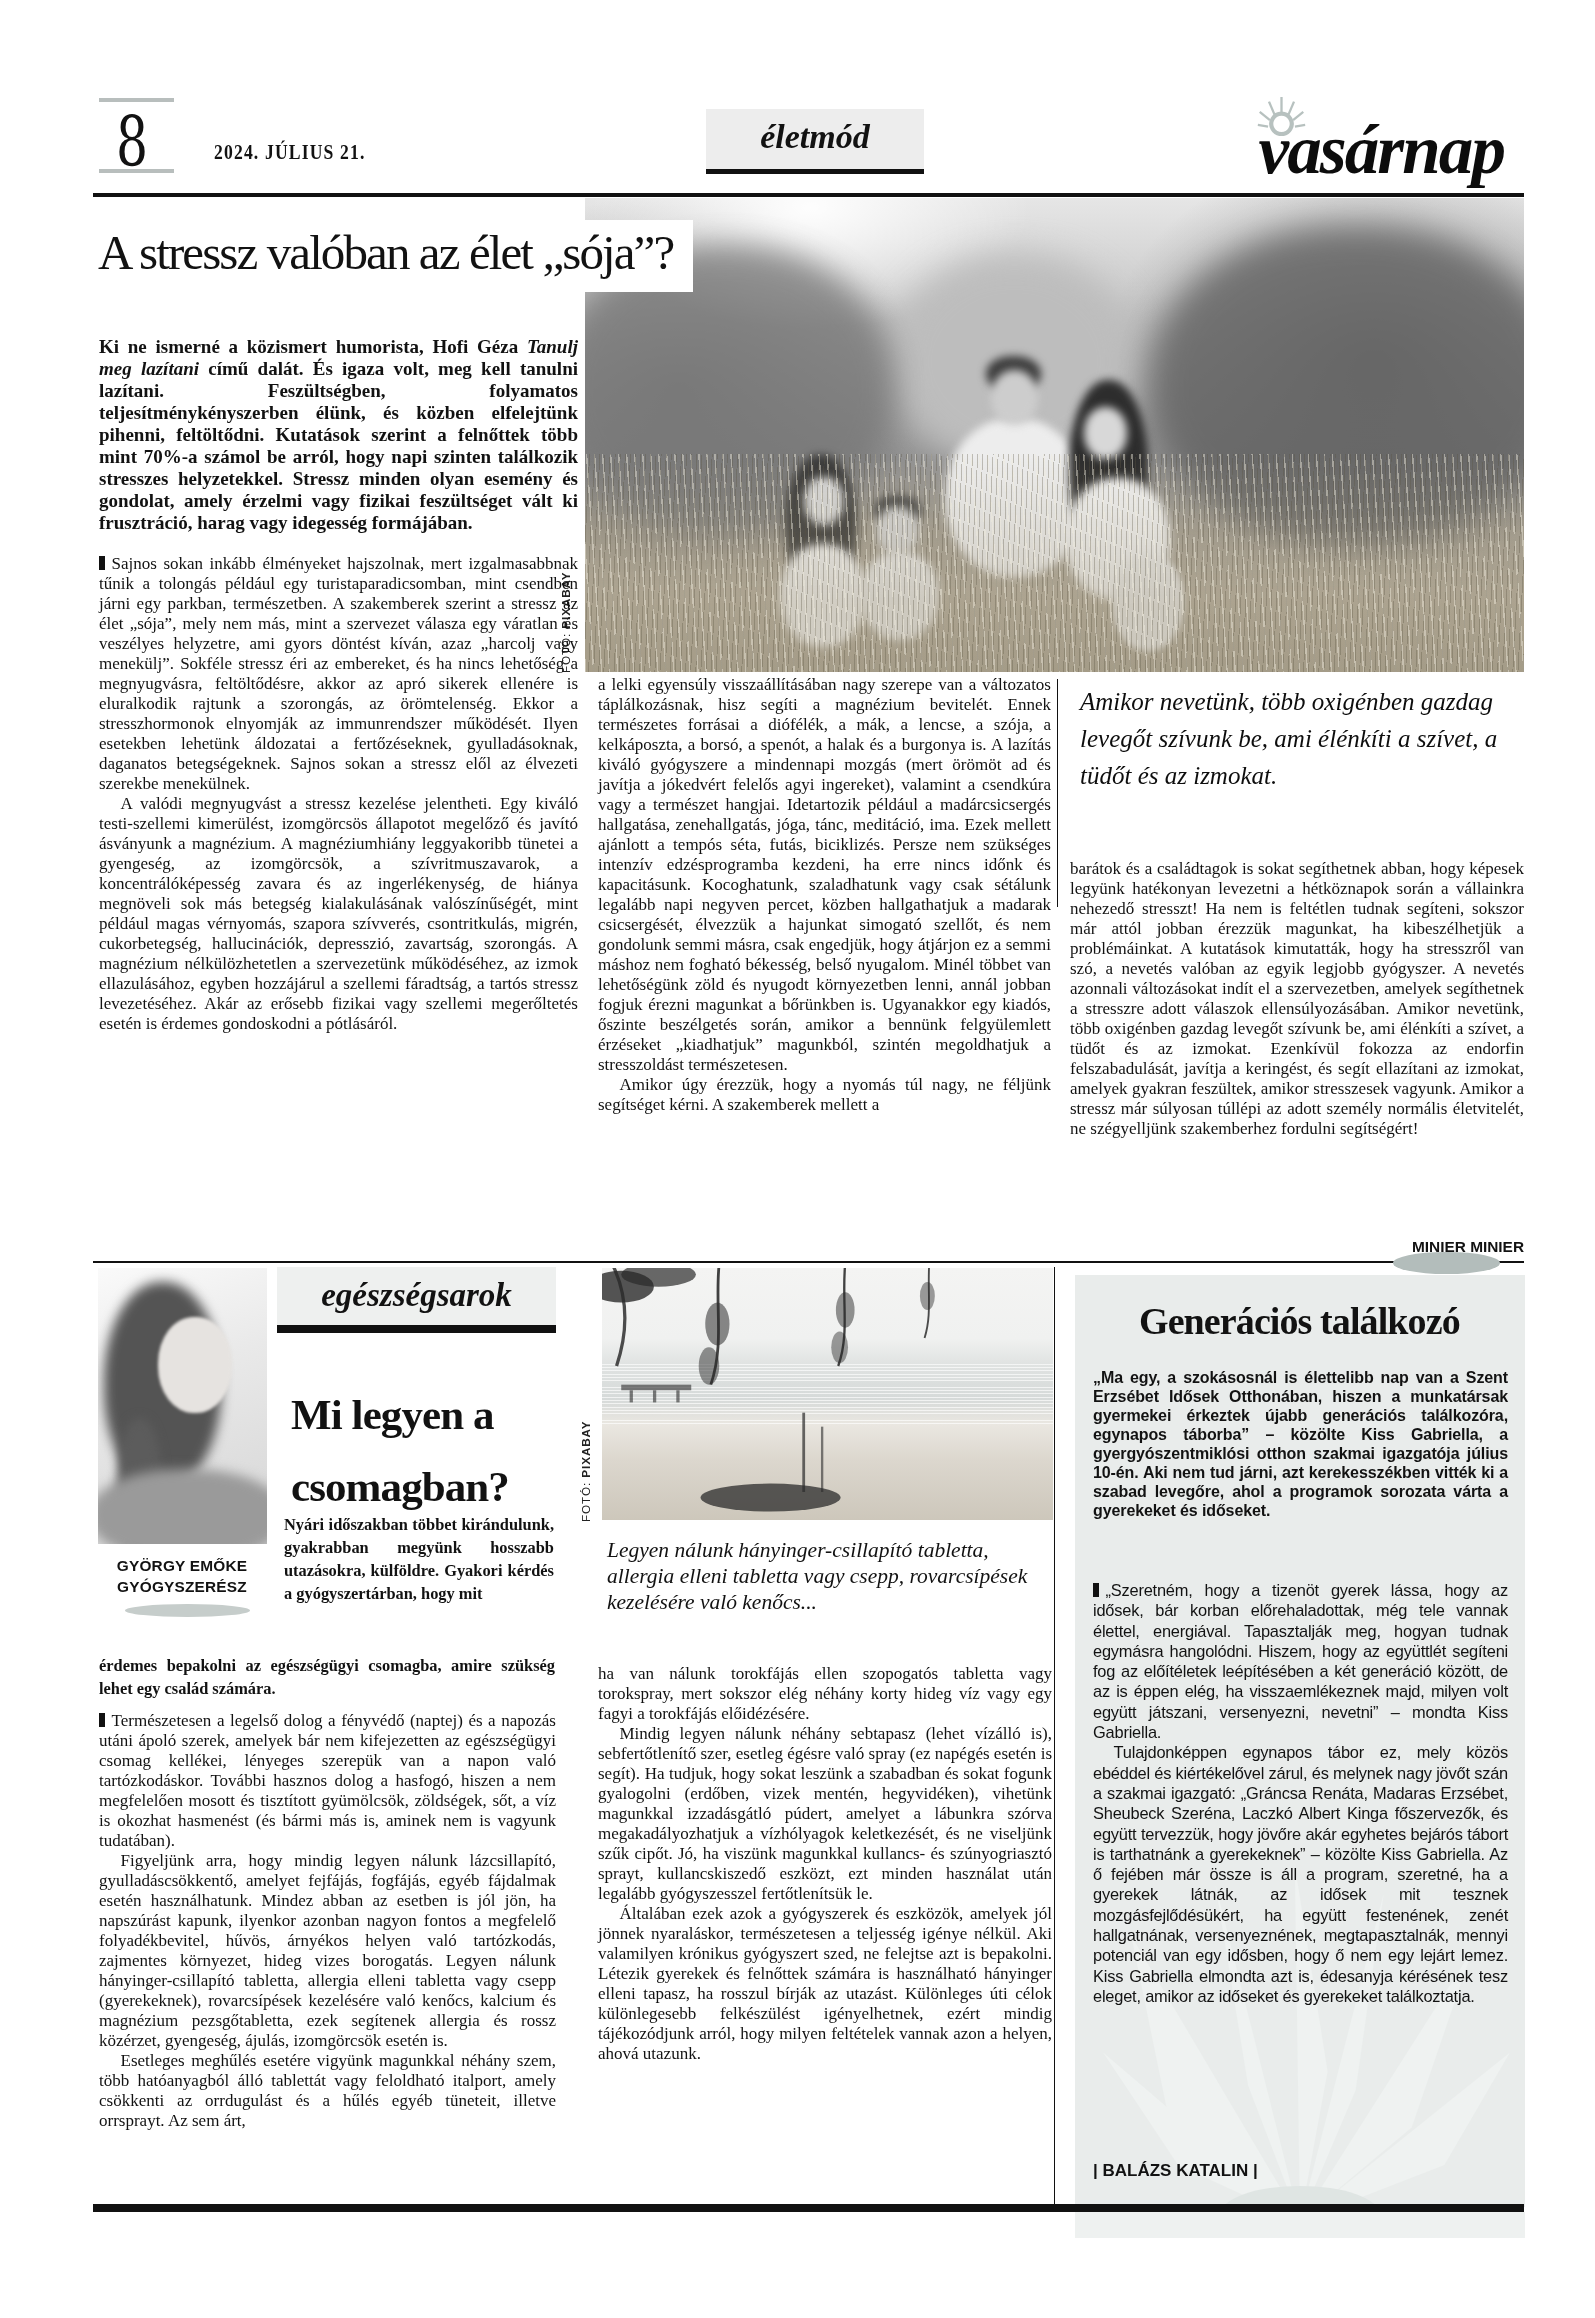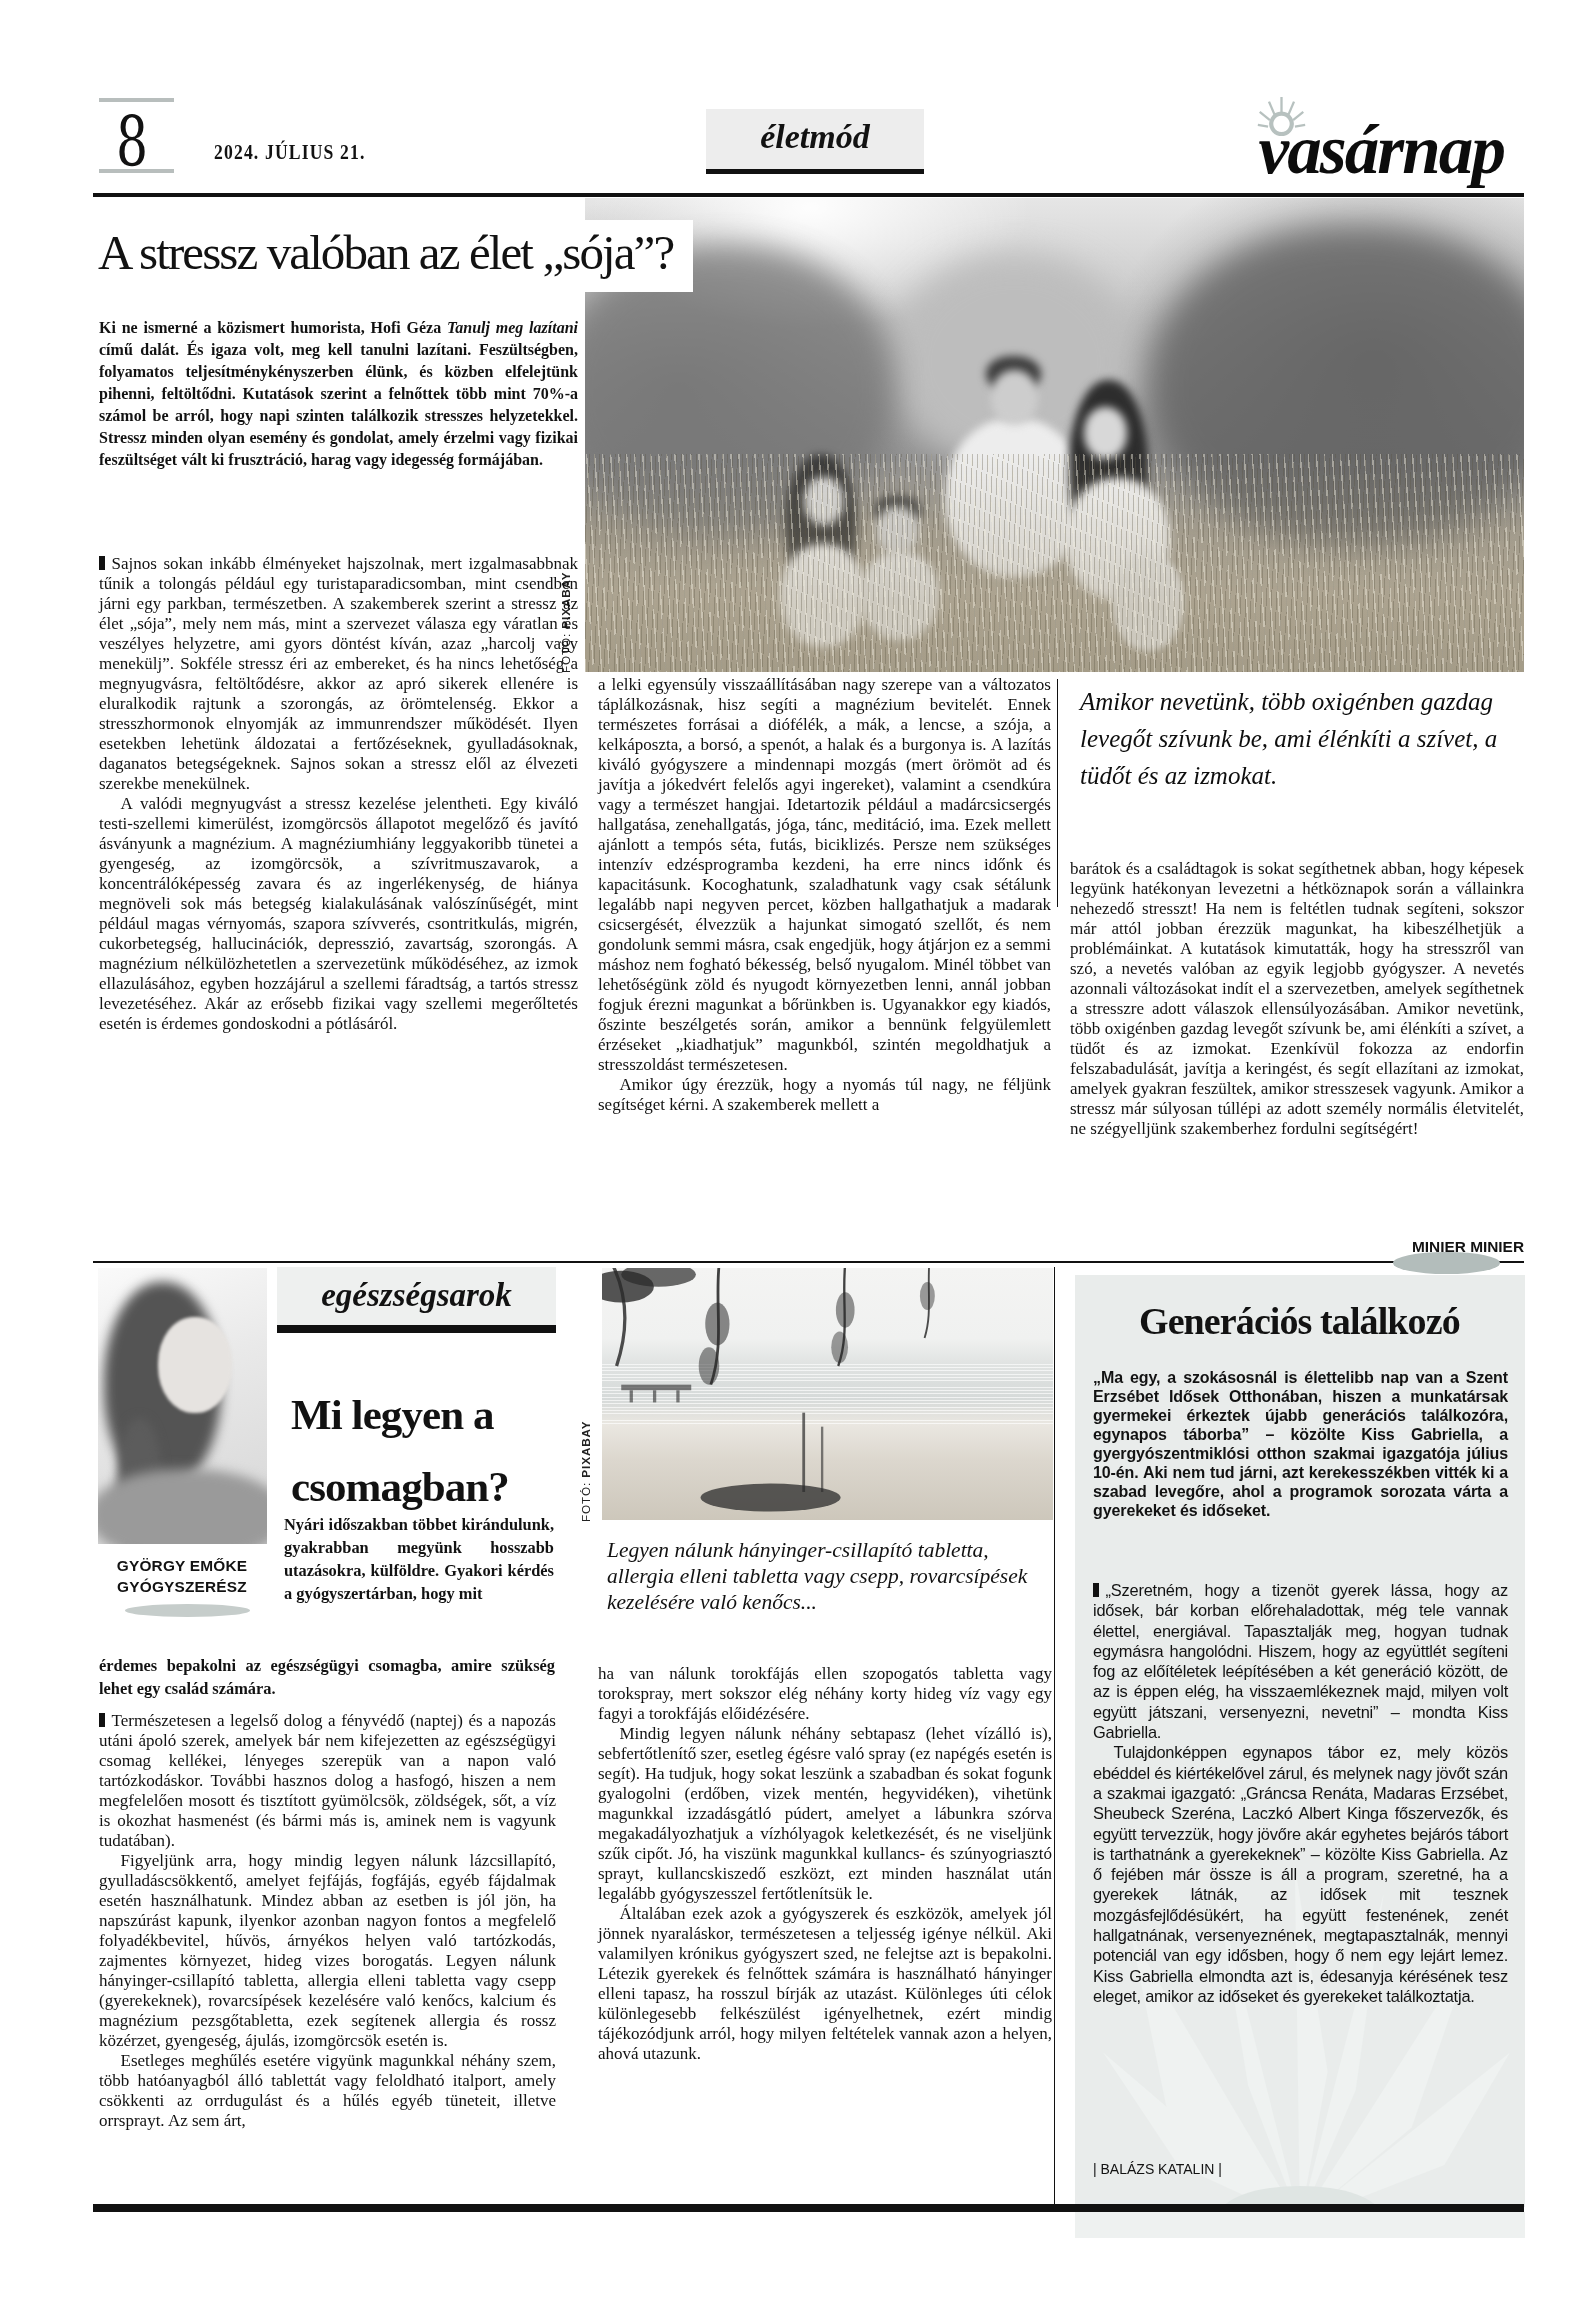--- a/index.html
+++ b/index.html
@@ -39,22 +39,23 @@
   .mastsq  { background:#b8bebd; }
   .rule { background:#111; }
 
   
   .headline1 {
     background:#fff;
     font-size:49px; font-weight:400; letter-spacing:-1.9px; line-height:1.25;
     padding:1.9px 19.6px 9.3px 1.9px; white-space:nowrap; z-index:5;
   }
   .lead1 {
-    font-size:16px; font-weight:700; line-height:22px; text-align:justify;
+    font-size:19px; font-weight:700; line-height:22px; text-align:justify;
     hyphens:auto;
+    margin-top:19px;
   }
   .serifcol { font-size:17px; line-height:20px; text-align:justify; hyphens:auto; }
   .serifcol p.ind { text-indent:21.5px; }
   .marker {
     display:inline-block; width:6px; height:14px; background:#111;
     margin-right:6.5px; vertical-align:-0.9px;
   }
   .vcredit {
     writing-mode:vertical-rl; transform:rotate(180deg);
     font-family:"Liberation Sans","DejaVu Sans",sans-serif;
@@ -122,21 +123,21 @@
     font-family:"Liberation Sans","DejaVu Sans",sans-serif;
     font-weight:700; font-size:16px; line-height:19px; text-align:justify; letter-spacing:-0.1px; hyphens:auto;
   }
   .gbody {
     font-family:"Liberation Sans","DejaVu Sans",sans-serif;
     font-size:16.4px; line-height:20.3px; text-align:justify; letter-spacing:-0.2px; hyphens:auto;
   }
   .gbody p.ind { text-indent:20.6px; }
   .gauthor {
     font-family:"Liberation Sans","DejaVu Sans",sans-serif;
-    font-weight:400; font-size:14px;
+    font-weight:700; font-size:17px;
   }
 </style>
 </head>
 <body>
 
 <div class="abs graybar" style="left:99px;top:98px;width:75px;height:4.2px"></div>
 <div class="abs pagenum" style="left:116px;top:107px">8</div>
 <div class="abs graybar" style="left:99px;top:169px;width:75px;height:4.2px"></div>
 <div class="abs date" style="left:214px;top:140px">2024. JÚLIUS 21.</div>
 

